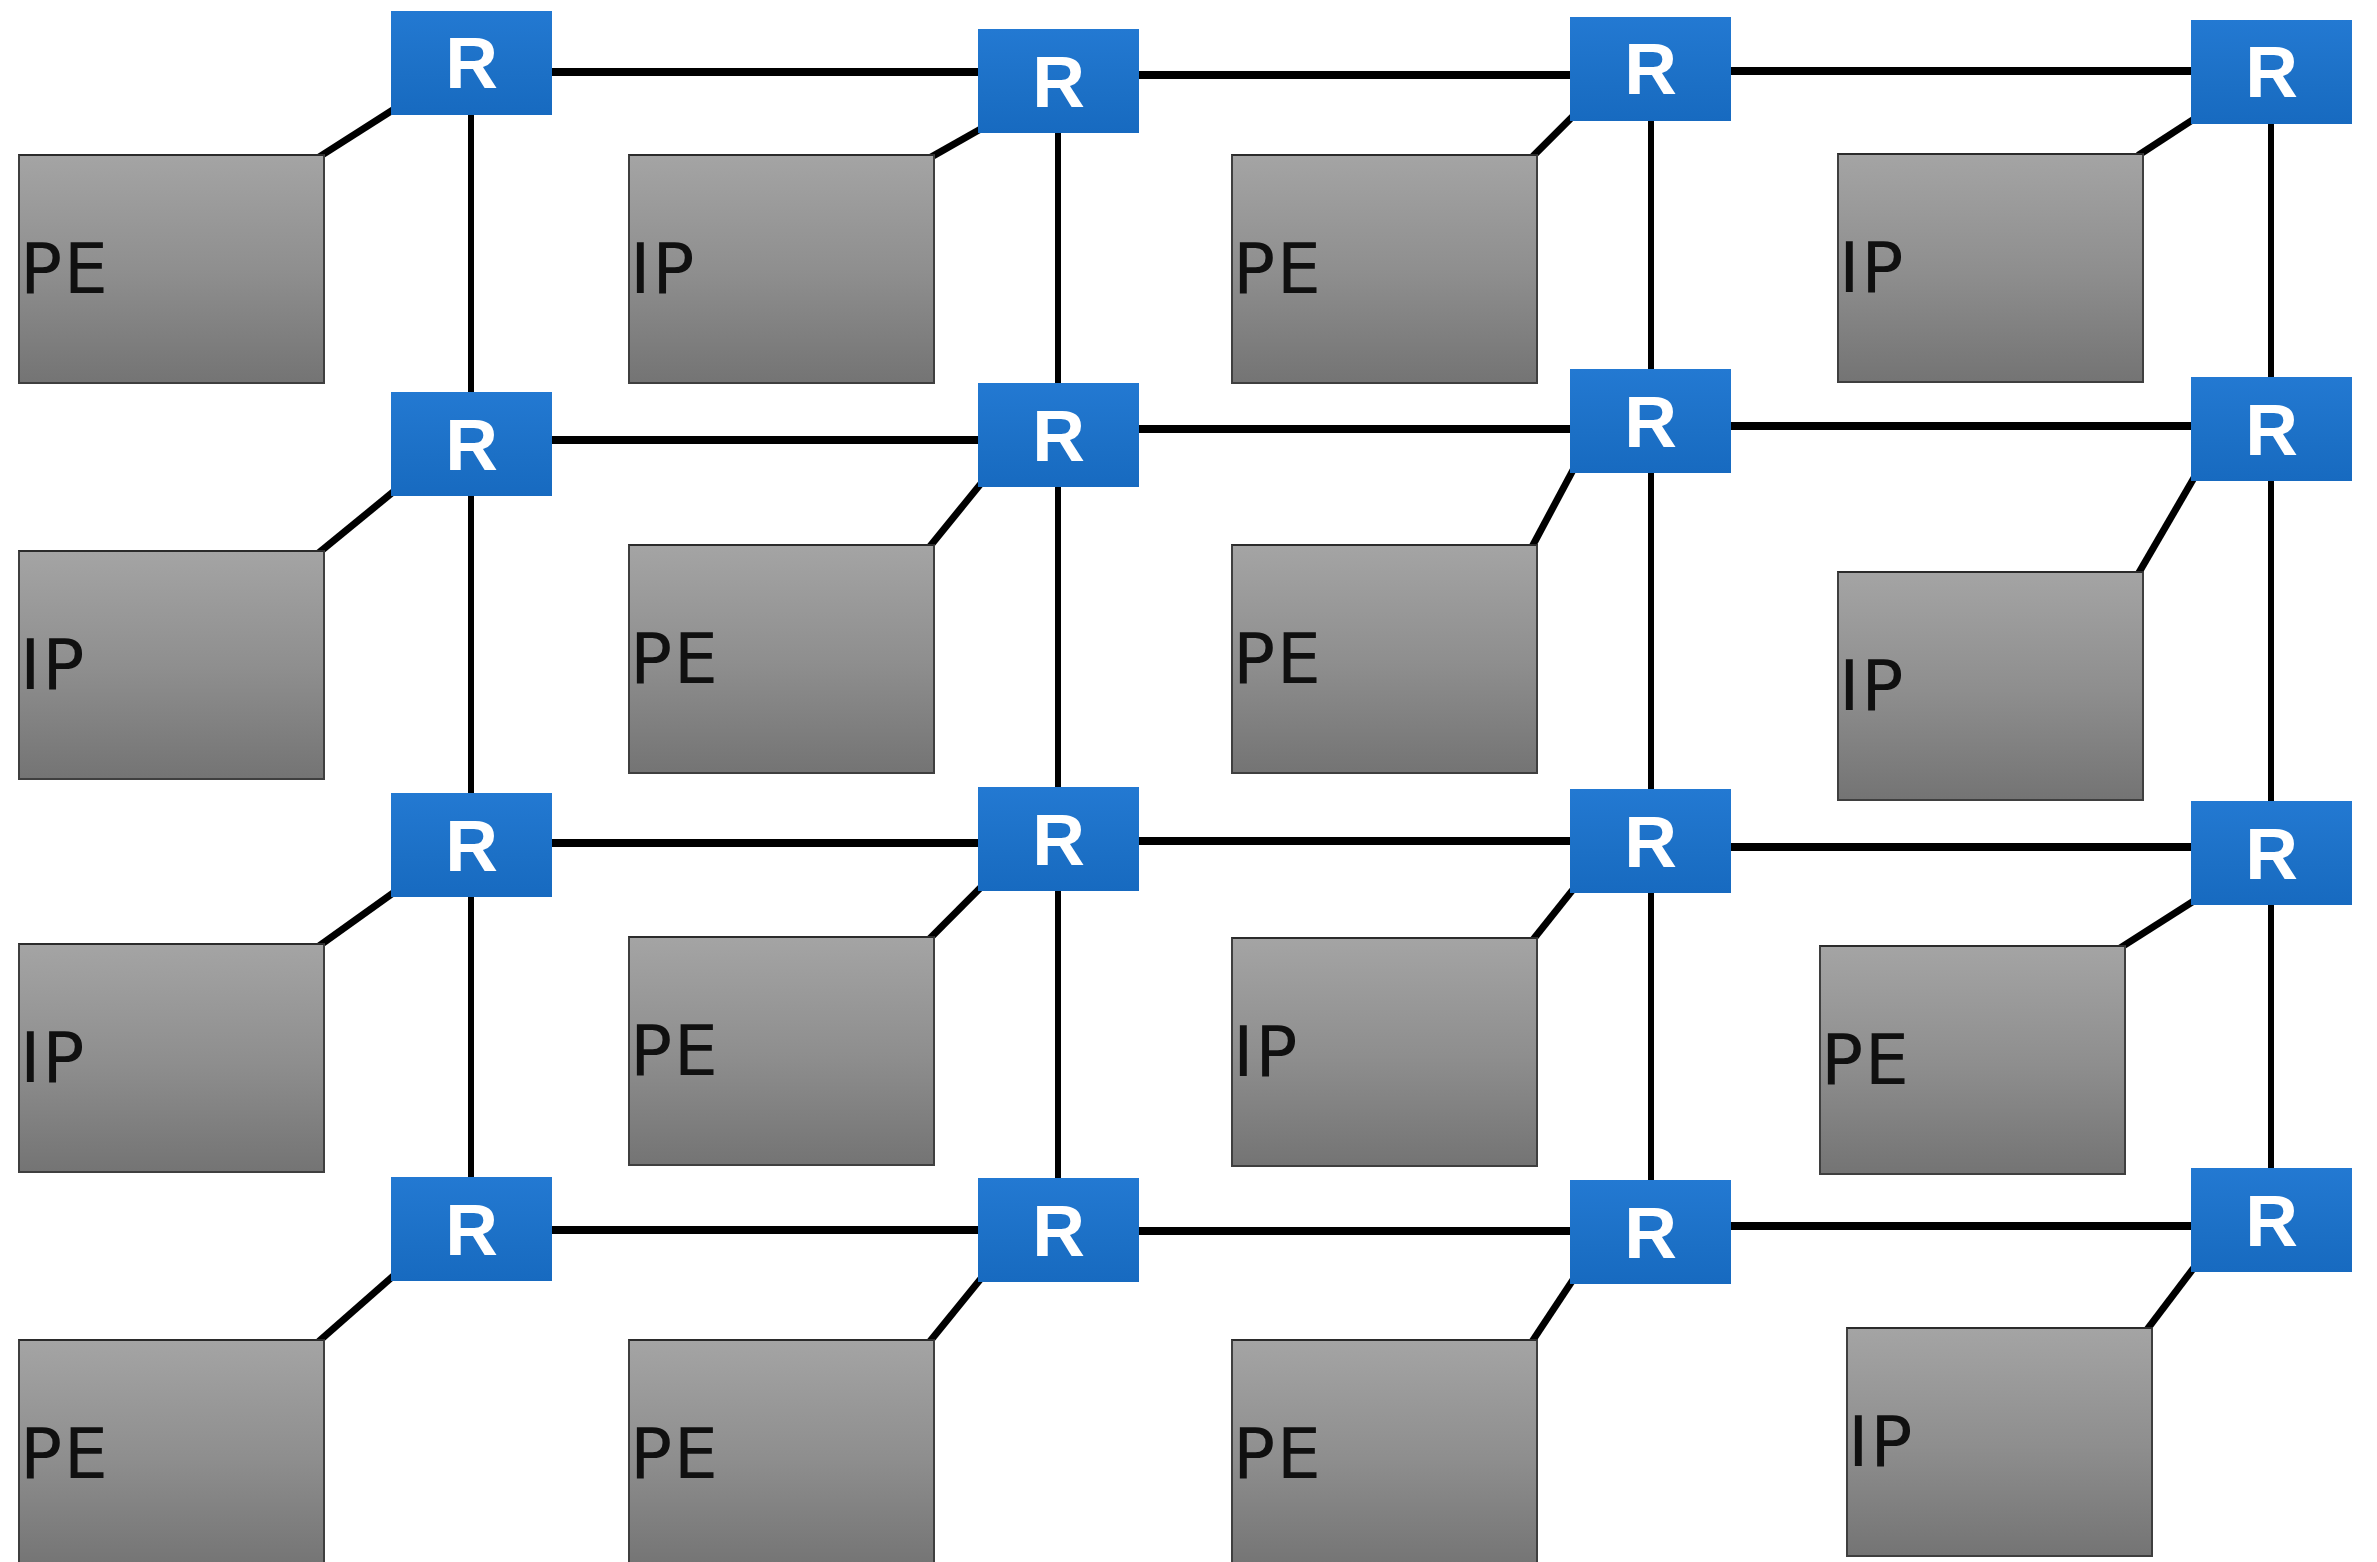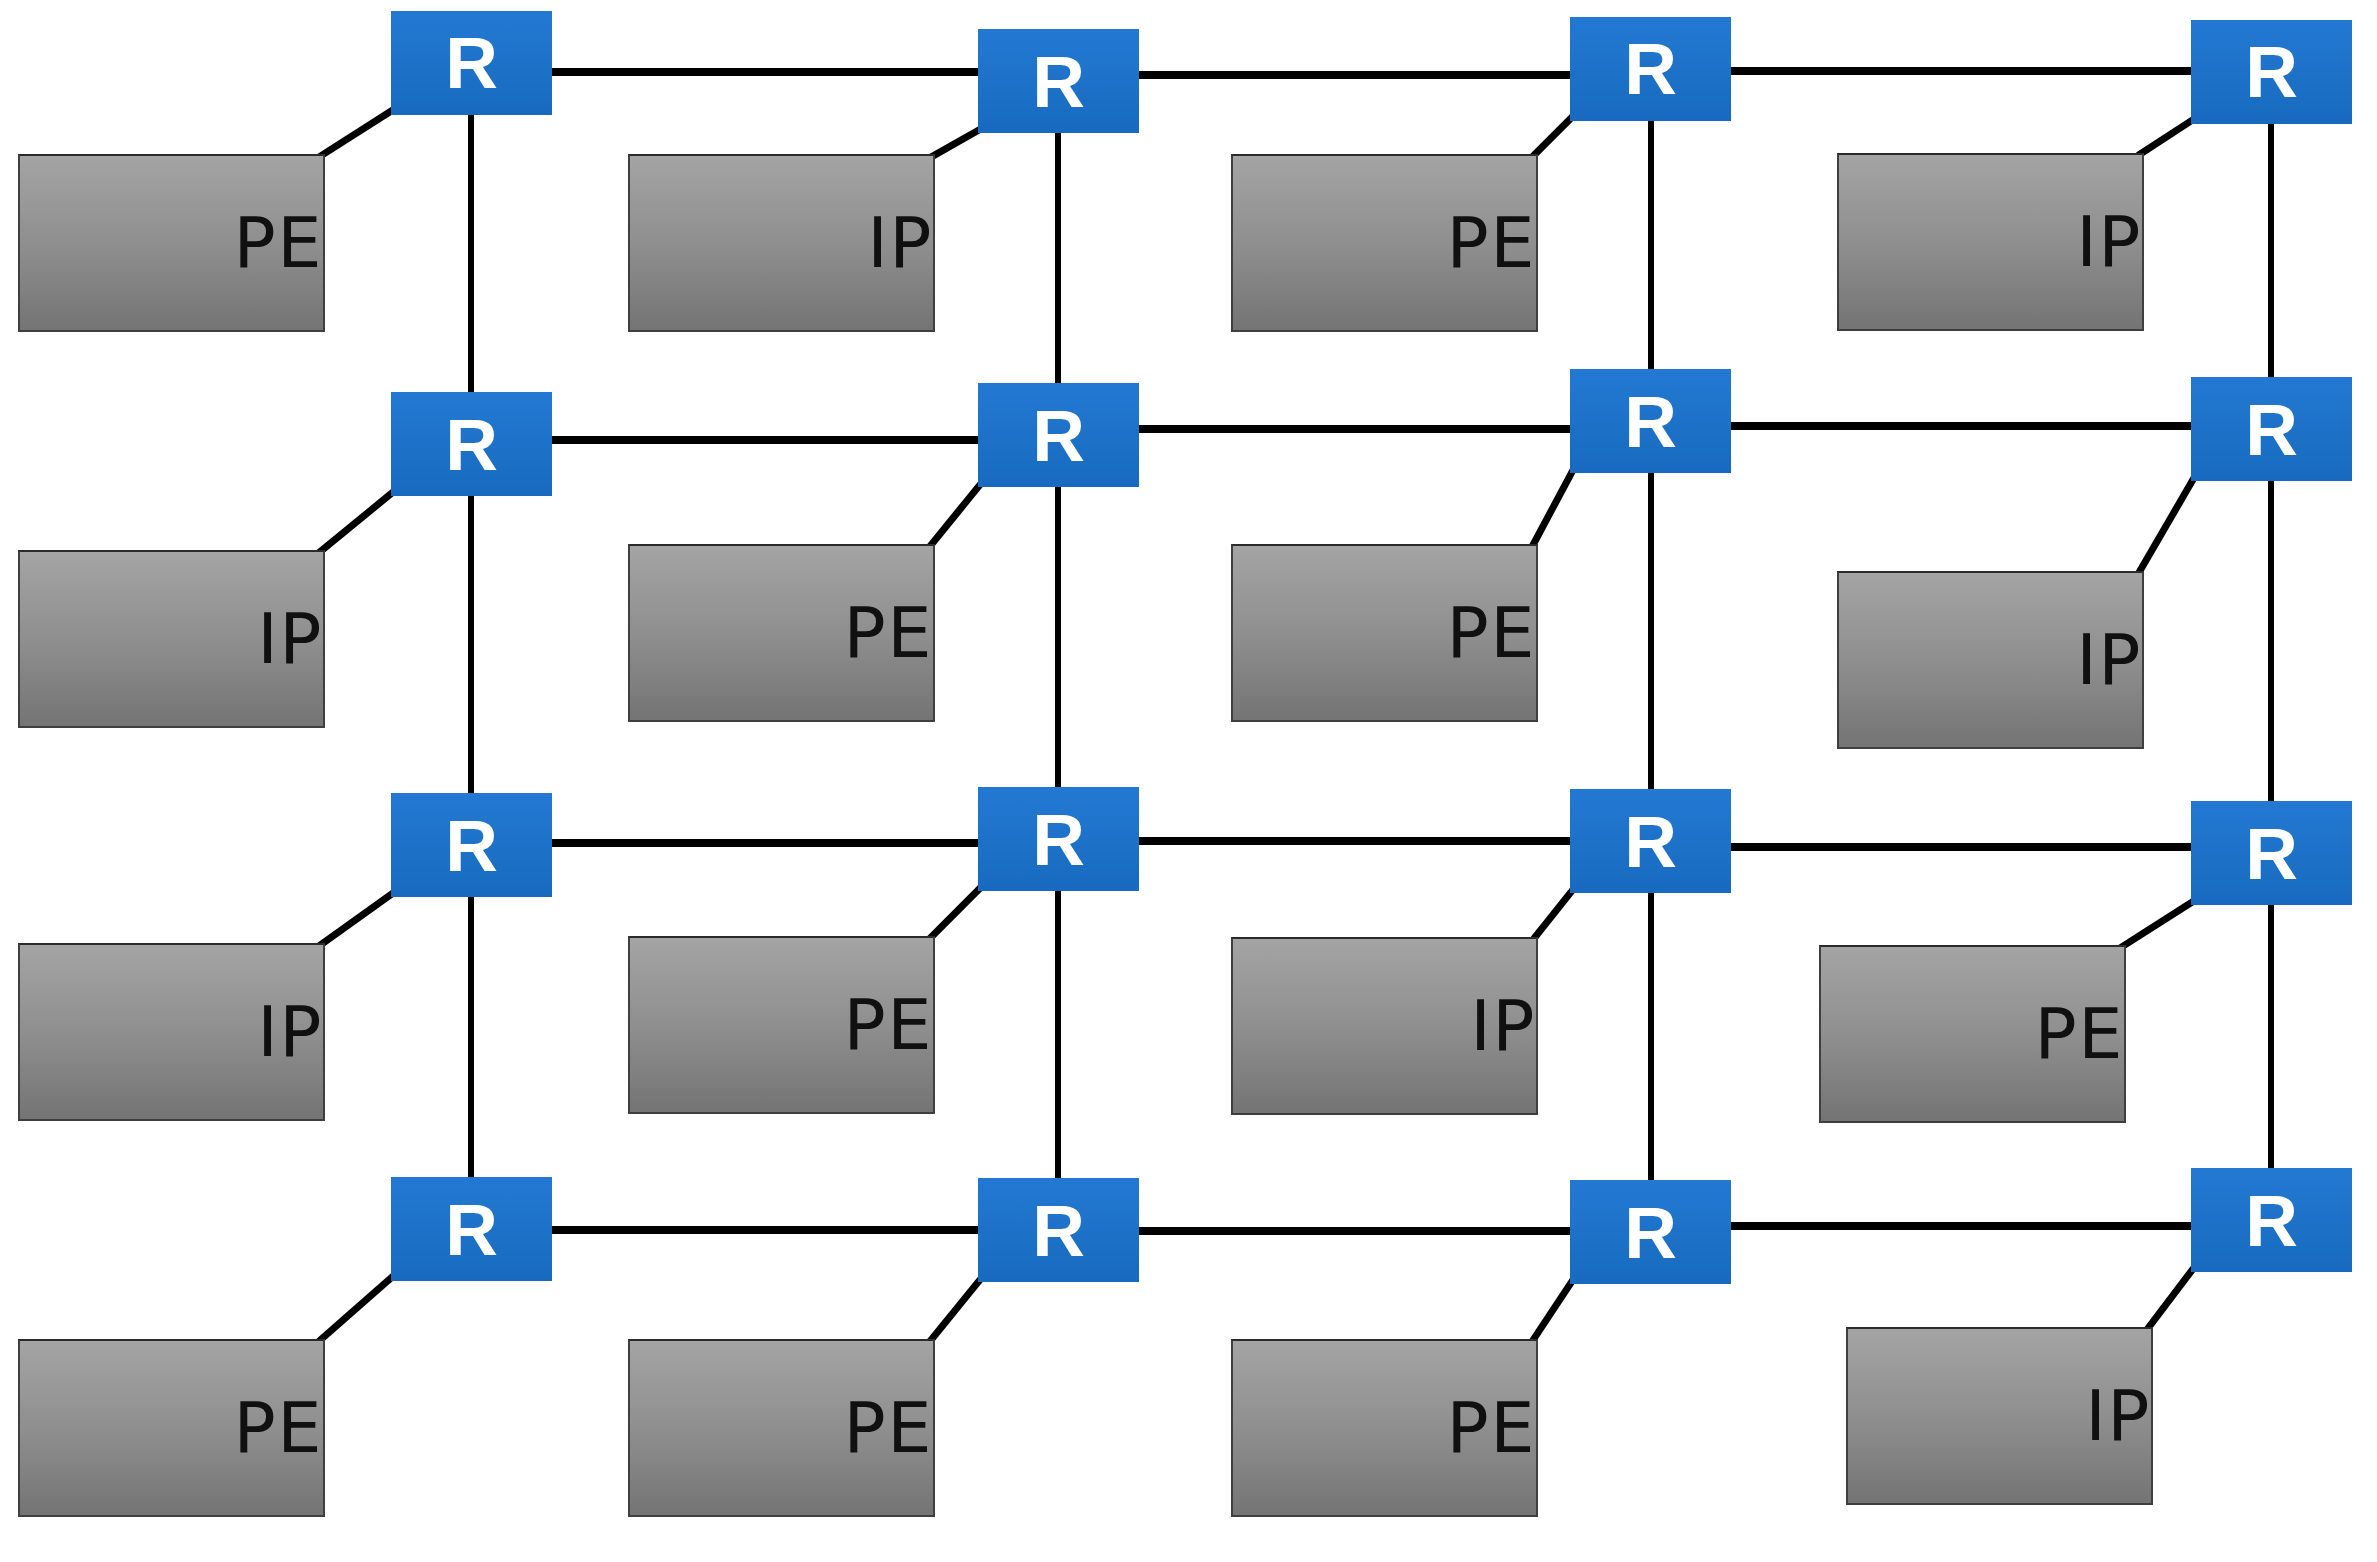--- a/index.html
+++ b/index.html
@@ -14,25 +14,25 @@
     width: 2377px; height: 1563px;
     background: var(--bg, #ffffff);
   }
   .link {
     position: absolute;
     background: var(--link, #000000);
     z-index: 1;
   }
   .tile {
     position: absolute;
-    width: 307px; height: 178px;
+    width: 307px; height: 230px;
     background: linear-gradient(180deg, var(--tile-top, #a4a4a4) 0%, #8e8e8e 52%, var(--tile-bottom, #747474) 100%);
     border: 2.3px solid var(--tile-border, #3f3f3f);
     border-top-color: #2b2b2b;
-    display: flex; align-items: center; justify-content: flex-end;
+    display: flex; align-items: center; justify-content: flex-start;
     z-index: 2;
   }
   .tile span {
     font-family: "DejaVu Sans", sans-serif;
     font-size: 70px;
     letter-spacing: 1.5px;
     color: var(--tile-text, #101010);
     line-height: 1;
   }
   .router {

